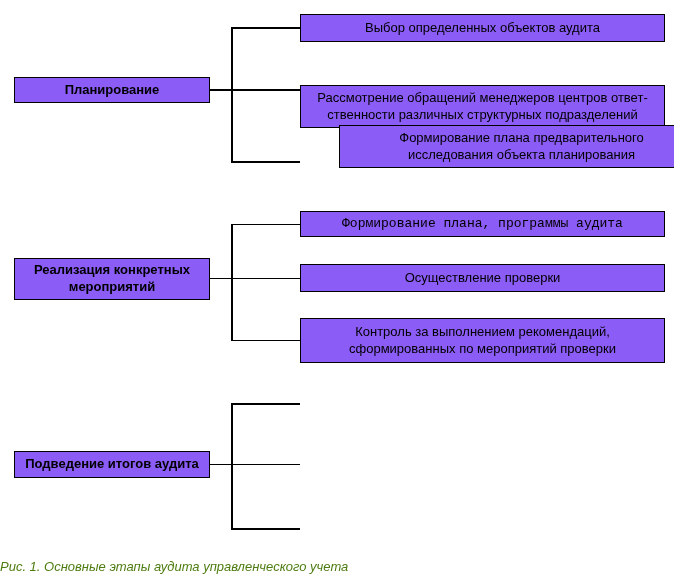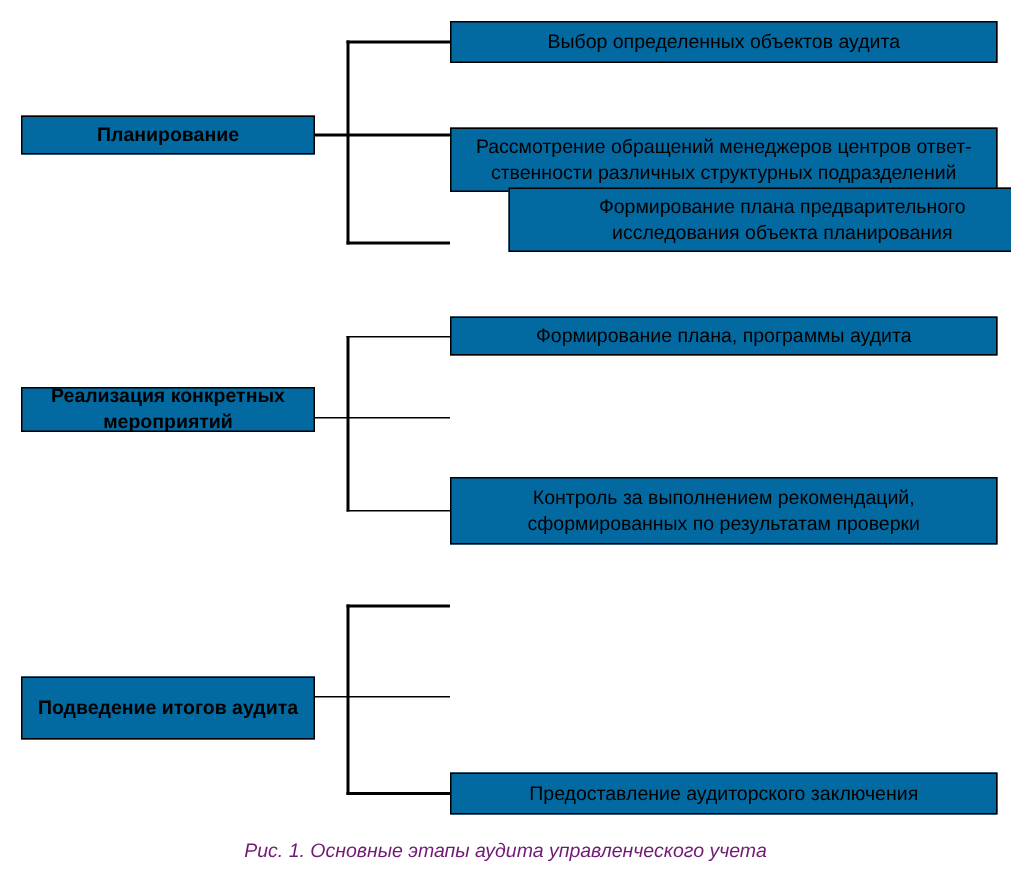--- a/index.html
+++ b/index.html
@@ -13,21 +13,21 @@
     width: 674px;
     height: 585px;
     background: #ffffff;
     color: #000000;
     overflow: hidden;
   }
   .node {
     position: absolute;
     box-sizing: border-box;
     border: 1.5px solid #000000;
-    background: #0369a1;
+    background: #8b5cf6;
     display: flex;
     align-items: center;
     justify-content: center;
     text-align: center;
     font-size: 13px;
     line-height: 1.28;
     white-space: pre-line;
     padding: 12px 6px;
   }
   .stage {
@@ -47,54 +47,54 @@
   .v-line {
     position: absolute;
     width: 1.5px;
     background: #000000;
   }
   .caption {
     position: absolute;
     left: 0;
     top: 559px;
     width: 100%;
-    text-align: center;
+    text-align: left;
     font-style: italic;
     font-size: 13px;
-    color: #701a75;
+    color: #4d7c0f;
   }
 </style>
 </head>
 <body>
 
 <div class="figure-canvas">
 
   <div class="node stage" style="top:77px; height:22px;">Планирование</div>
   <div class="node step" style="top:14px; height:28px;">Выбор определенных объектов аудита</div>
   <div class="node step" style="top:69px; height:43px;margin-top:16px;">Рассмотрение обращений менеджеров центров ответ-
 ственности различных структурных подразделений</div>
   <div class="node step" style="top:125px; height:43px;margin-left:39px;">Формирование плана предварительного
 исследования объекта планирования</div>
   <div class="h-line" style="left:210px; top:89.25px; width:90px;"></div>
   <div class="h-line" style="left:231px; top:27.25px; width:69px;"></div>
   <div class="h-line" style="left:231px; top:161.25px; width:69px;"></div>
   <div class="v-line" style="left:231.25px; top:27.25px; height:135.5px;"></div>
 
-  <div class="node stage" style="top:258px; height:30px;">Реализация конкретных
+  <div class="node stage" style="top:258px; height:42px;">Реализация конкретных
 мероприятий</div>
-  <div class="node step" style="top:211px; height:21px;">Формирование плана, программы аудита</div>
+  <div class="node step" style="top:211px; height:21px;font-family:Liberation Mono, monospace;">Формирование плана, программы аудита</div>
+  <div class="node step" style="top:264px; height:28px;">Осуществление проверки</div>
   <div class="node step" style="top:318px; height:45px;">Контроль за выполнением рекомендаций,
-сформированных по результатам проверки</div>
+сформированных по мероприятий проверки</div>
   <div class="h-line" style="left:210px; top:277.75px; width:90px;"></div>
   <div class="h-line" style="left:231px; top:223.75px; width:69px;"></div>
   <div class="h-line" style="left:231px; top:339.75px; width:69px;"></div>
   <div class="v-line" style="left:231.25px; top:223.75px; height:117.5px;"></div>
 
-  <div class="node stage" style="top:451px; height:42px;">Подведение итогов аудита</div>
-  <div class="node step" style="top:515px; height:28px;">Предоставление аудиторского заключения</div>
+  <div class="node stage" style="top:451px; height:27px;">Подведение итогов аудита</div>
   <div class="h-line" style="left:210px; top:463.75px; width:90px;"></div>
   <div class="h-line" style="left:231px; top:403.25px; width:69px;"></div>
   <div class="h-line" style="left:231px; top:528.25px; width:69px;"></div>
   <div class="v-line" style="left:231.25px; top:403.25px; height:126.5px;"></div>
 
   <div class="caption">Рис. 1. Основные этапы аудита управленческого учета</div>
 
 </div>
 
 </body></html>

